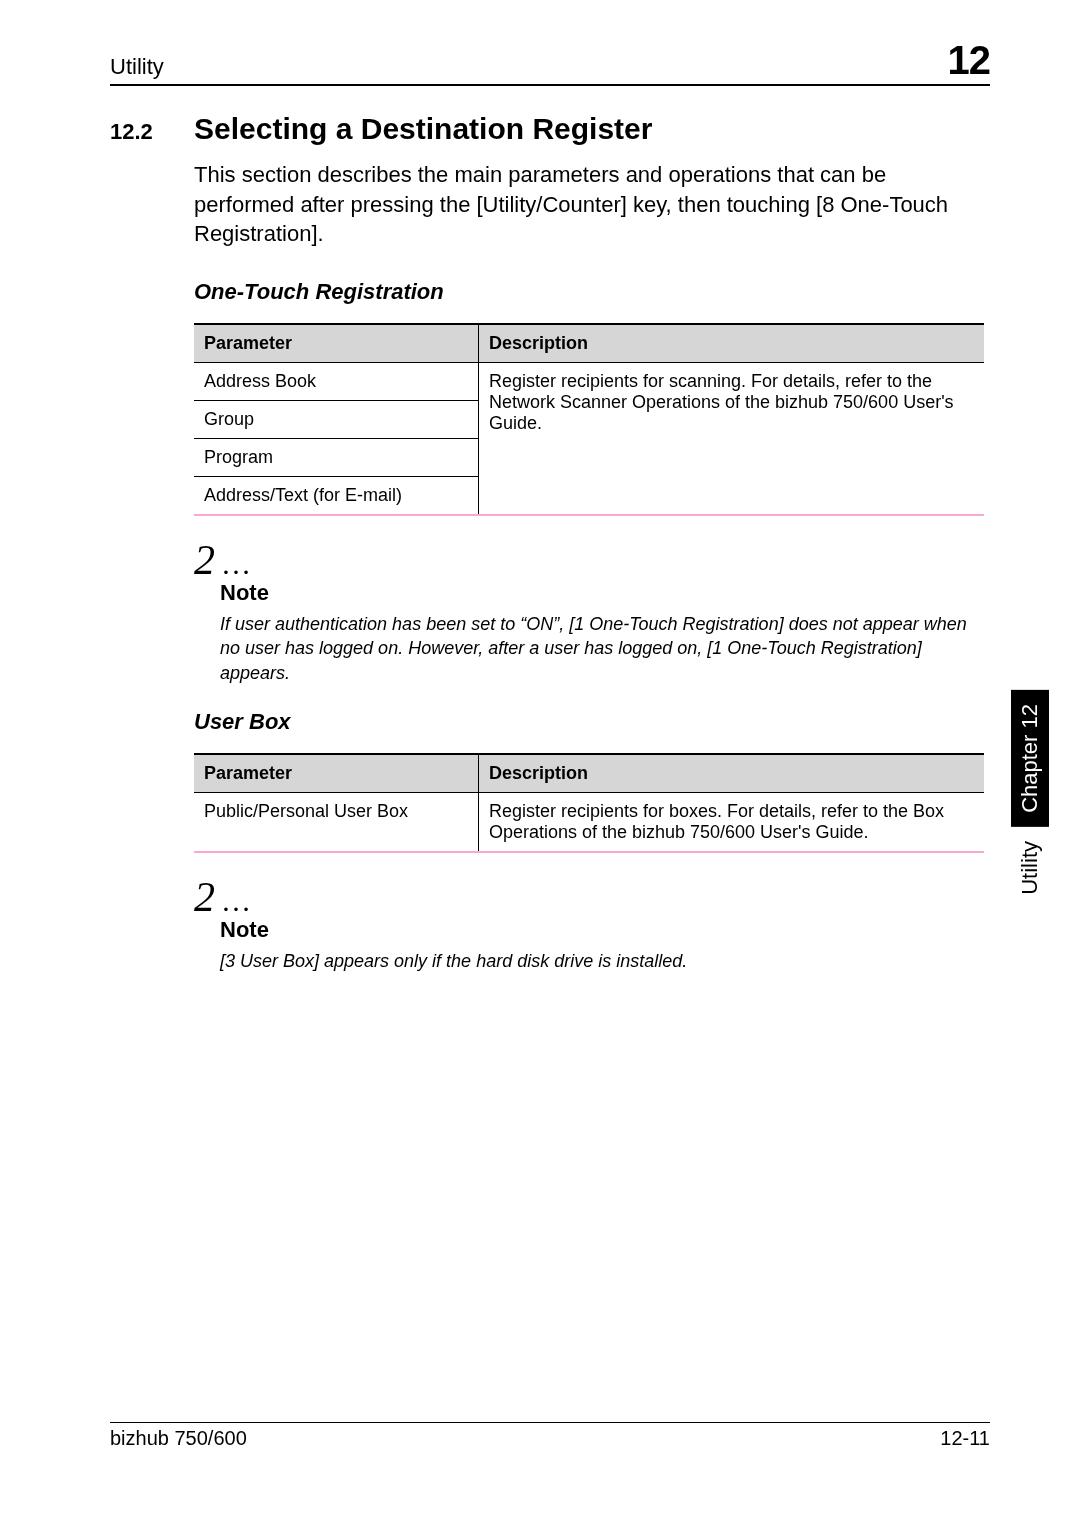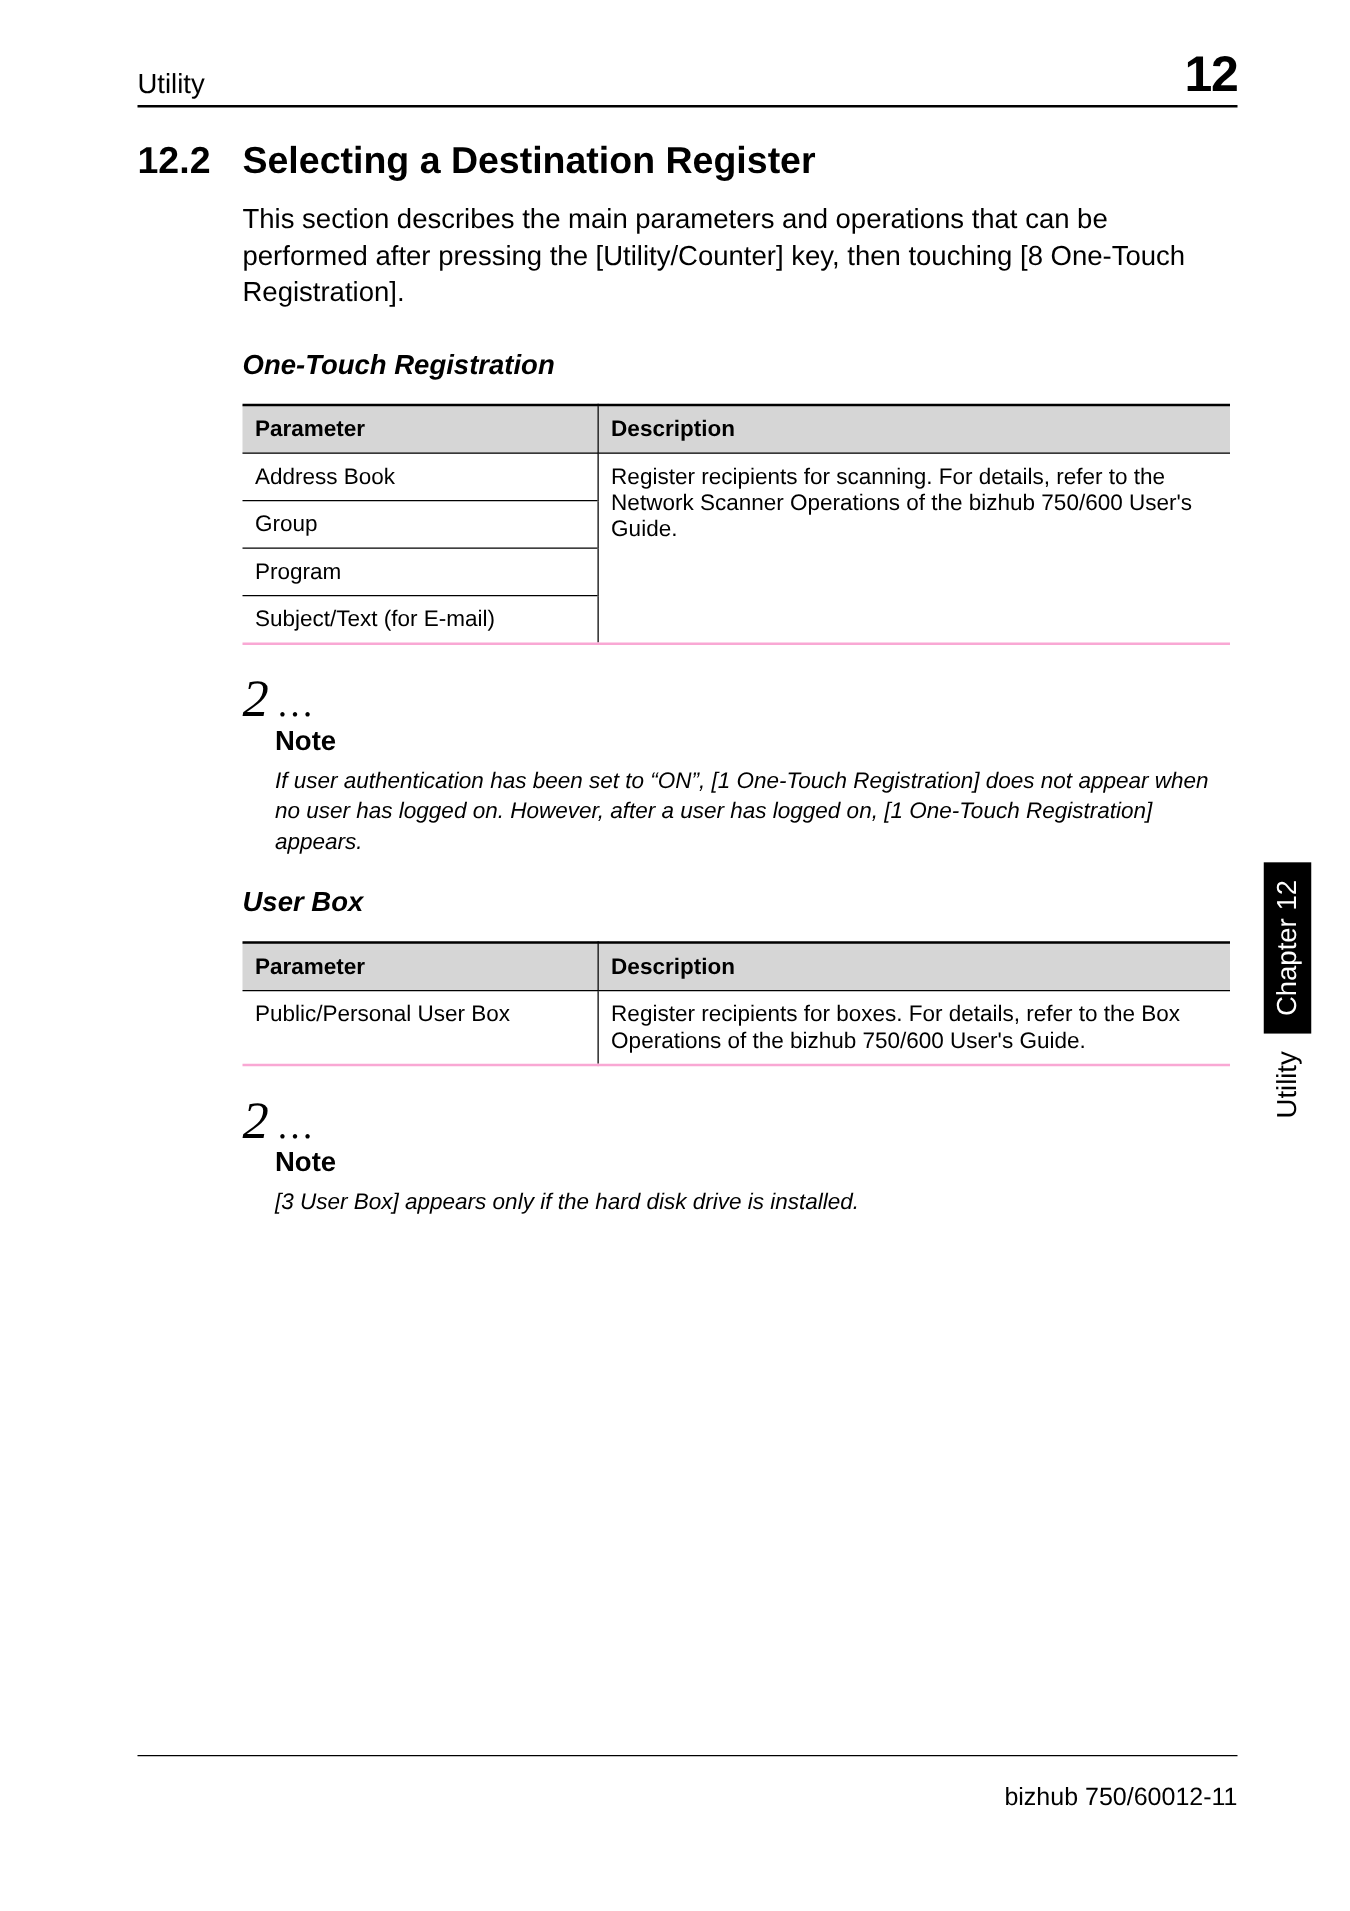--- a/index.html
+++ b/index.html
@@ -18,21 +18,21 @@
       padding-bottom: 4px;
       margin-bottom: 26px;
     }
     .header-left { font-size: 22px; }
     .header-right { font-size: 40px; font-weight: 900; letter-spacing: -1px; line-height: 1; }
     .section-row {
       display: flex;
       align-items: baseline;
       margin-bottom: 14px;
     }
-    .section-number { font-size: 30px; font-weight: 700; width: 84px; }
+    .section-number { font-size: 22px; font-weight: 700; width: 84px; }
     .section-title { font-size: 30px; font-weight: 700; }
     .body-indent { margin-left: 84px; margin-right: 6px; }
     .intro { font-size: 22px; line-height: 1.35; margin-bottom: 30px; }
     .subhead { font-size: 22px; font-weight: 700; margin-bottom: 18px; font-style: italic; }
     table.param {
       width: 100%;
       border-collapse: collapse;
       font-size: 18px;
       margin-bottom: 20px;
       border-top: 2px solid #000;
@@ -87,23 +87,23 @@
       padding: 14px 6px;
       font-size: 22px;
       text-align: center;
     }
     .footer-row {
       position: absolute;
       left: 110px;
       right: 90px;
       bottom: 48px;
       border-top: 1px solid #000;
-      padding-top: 22px;
+      padding-top: 4px;
       display: flex;
-      justify-content: flex-end;
+      justify-content: space-between;
       font-size: 20px;
     }
   </style>
 </head>
 <body>
 
 <div class="page">
 
   <div class="header-row">
     <div class="header-left">Utility</div>
@@ -132,21 +132,21 @@
           <td class="pcol">Address Book</td>
           <td rowspan="4">Register recipients for scanning. For details, refer to the Network Scanner Operations of the bizhub 750/600 User's Guide.</td>
         </tr>
         <tr class="brow">
             <td class="pcol">Group</td>
           </tr>
         <tr class="brow">
             <td class="pcol">Program</td>
           </tr>
         <tr class="brow">
-            <td class="pcol">Subject/Text (for E-mail)</td>
+            <td class="pcol">Address/Text (for E-mail)</td>
           </tr>
       </tbody>
     </table>
   </div>
 
   <div class="note-block">
     <div class="note-symbol"><span>2</span><span class="note-dots">…</span></div>
     <div class="note-label">Note</div>
     <div class="note-text">If user authentication has been set to “ON”, [1 One-Touch Registration] does not appear when no user has logged on. However, after a user has logged on, [1 One-Touch Registration] appears.</div>
   </div>

